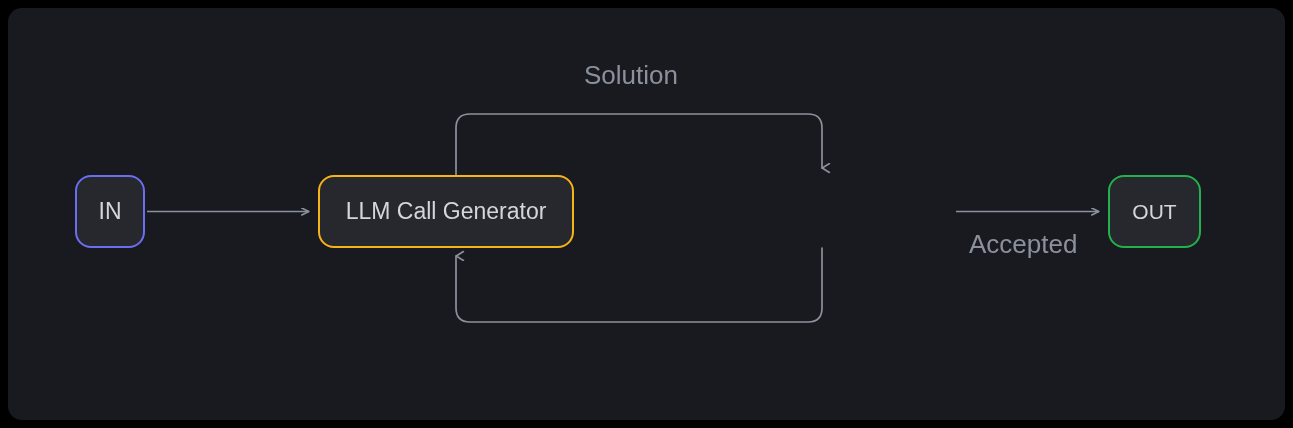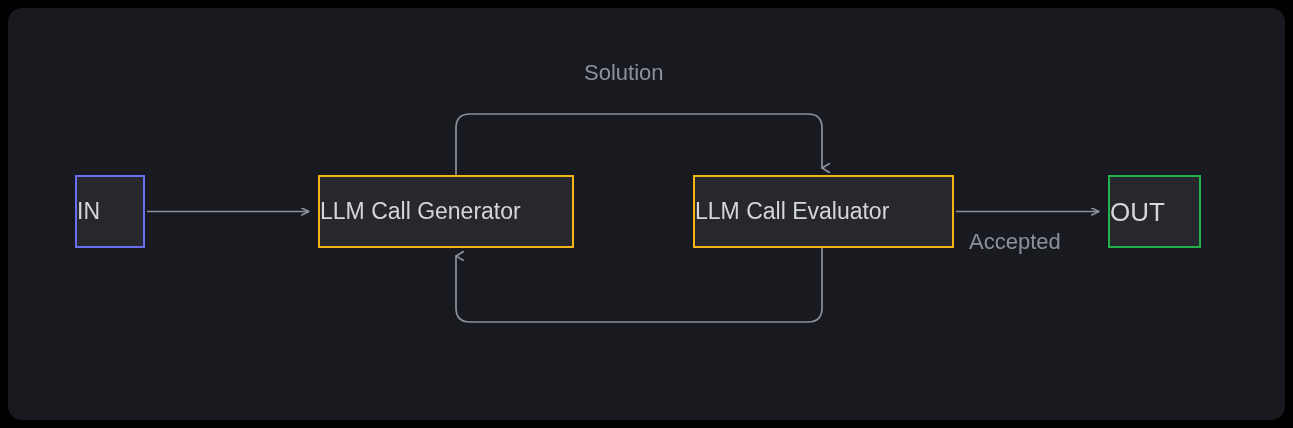--- a/index.html
+++ b/index.html
@@ -32,24 +32,24 @@
     left: 0;
     top: 0;
     width: 1293px;
     height: 428px;
     pointer-events: none;
   }
   .node {
     position: absolute;
     box-sizing: border-box;
     background: #27282d;
-    border-radius: 0;
+    border-radius: 16px;
     display: flex;
     align-items: center;
-    justify-content: flex-start;
+    justify-content: center;
     color: #d4d6da;
   }
   .node-label {
     white-space: nowrap;
     line-height: 1;
   }
   .node-in {
     left: 75px;
     top: 175px;
     width: 70px;
@@ -73,25 +73,25 @@
     border: 2px solid #f5b417;
   }
   .node-evaluator .node-label { font-size: 23px; }
   .node-out {
     left: 1108px;
     top: 175px;
     width: 93px;
     height: 73px;
     border: 2px solid #21b24b;
   }
-  .node-out .node-label { font-size: 26px; }
+  .node-out .node-label { font-size: 21px; }
   .edge-label {
     position: absolute;
     color: #8b919c;
-    font-size: 22px;
+    font-size: 26px;
     white-space: nowrap;
     line-height: 1;
   }
   .label-solution { left: 584px; top: 62px; }
   .label-rejected { left: 502px; top: 352px; }
   .label-accepted { left: 969px; top: 231px; }
 </style>
 </head>
 <body>
 
@@ -130,23 +130,20 @@
   </svg>
 
   <div class="node node-in">
     <span class="node-label">IN</span>
   </div>
 
   <div class="node node-generator">
     <span class="node-label">LLM Call Generator</span>
   </div>
 
-  <div class="node node-evaluator">
-    <span class="node-label">LLM Call Evaluator</span>
-  </div>
 
   <div class="node node-out">
     <span class="node-label">OUT</span>
   </div>
 
   <div class="edge-label label-solution">Solution</div>
 
 
   <div class="edge-label label-accepted">Accepted</div>
 

